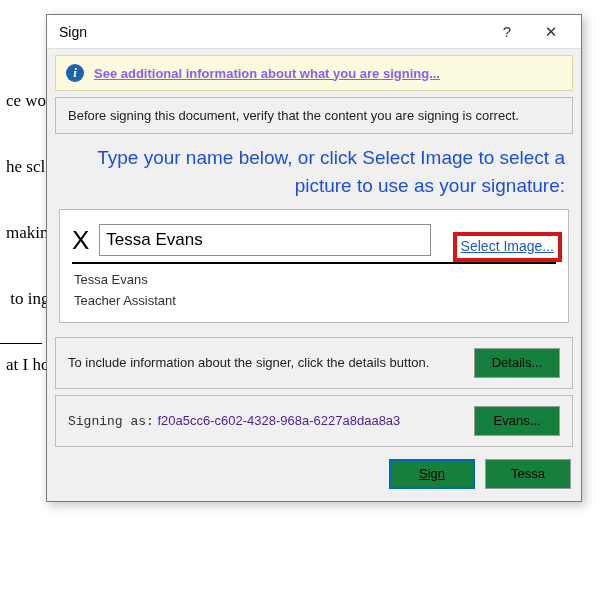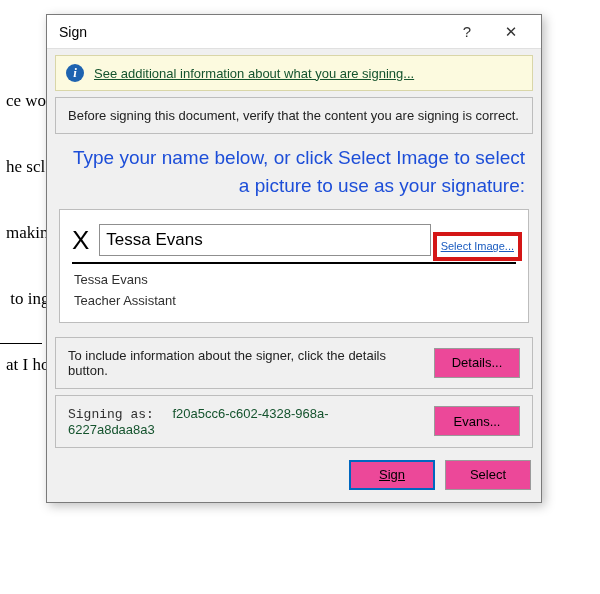--- a/index.html
+++ b/index.html
@@ -30,21 +30,21 @@
     position: absolute;
     left: 0;
     top: 343px;
     width: 42px;
     border-top: 1px solid #000;
   }
   .dialog {
     position: absolute;
     left: 46px;
     top: 14px;
-    width: 496px;
+    width: 536px;
     background: #f0f0f0;
     border: 1px solid #7a7a7a;
     box-shadow: 3px 3px 10px rgba(0,0,0,0.25);
   }
   .titlebar {
     height: 34px;
     background: #fff;
     display: flex;
     align-items: center;
     padding: 0 8px 0 12px;
@@ -72,23 +72,24 @@
     background:#1e63b0;
     color:#fff;
     display:flex; align-items:center; justify-content:center;
     font-weight:bold;
     font-family: Georgia, serif;
     font-style: italic;
     font-size:13px;
     flex-shrink:0;
   }
   .info-banner a {
-    color:#14532d;
+    color:#8b5cf6;
     text-decoration: underline;
     font-size:13px;
+    font-weight:bold;
   }
   .panel {
     margin: 6px 8px;
     border: 1px solid #bdbdbd;
     padding: 10px 12px;
     background:#f0f0f0;
     font-size: 13px;
     color:#222;
   }
   .sig-area {
@@ -133,39 +134,39 @@
   }
   .select-image-wrap {
     position:absolute;
     right:-6px;
     top: 8px;
     border: 4px solid #d41616;
     padding: 2px 4px 4px 4px;
   }
   .select-image {
     color:#1a5bbf;
-    font-size:11px;
+    font-size:14px;
     white-space:nowrap;
   }
   .sig-under {
     padding: 6px 2px 0 2px;
     font-size: 13px;
     color: #303030;
     line-height: 1.6;
   }
   .details-panel {
     display:flex;
     align-items:center;
     gap:26px;
   }
   .details-panel .dt { flex:1; }
   .btn {
     min-width: 86px;
     height: 30px;
-    background:#ec4899;
+    background:#15803d;
     border:1px solid #9a9a9a;
     font-size:13px;
     font-family: inherit;
     padding: 0 14px;
     display:inline-flex;
     align-items:center;
     justify-content:center;
     cursor:default;
   }
   .btn.primary {
@@ -173,21 +174,21 @@
     box-shadow: inset 0 0 0 1px #0067c0;
     text-decoration: underline;
   }
   .footer-btns {
     display:flex;
     justify-content:flex-end;
     gap:10px;
     padding: 6px 10px 12px 10px;
   }
   .signing-as .lab { color:#303030;font-family:Liberation Mono, monospace; }
-  .signing-as .val { color:#14532d; margin-left: 15px; }
+  .signing-as .val { color:#4c1d95; margin-left: 0; }
 </style>
 </head>
 <body>
 
 <div class="bg-text">
   <span class="line"><span>ce wo</span>                                                                        <span>I nee</span></span>
   <span class="line"><span>he scl</span>                                                                        <span>jects</span></span>
   <span class="line"><span>makin</span>                                                                       <span>ories</span></span>
   <span class="line"><span> to ing</span>                                                                       <span>pres</span></span>
   <span class="line"><span>at I ho</span></span>
@@ -243,16 +244,16 @@
   <div class="panel details-panel signing-as">
     <div class="dt">
       <span class="lab">Signing as:</span>
       <span class="val">f20a5cc6-c602-4328-968a-6227a8daa8a3</span>
     </div>
     <button class="btn">Evans...</button>
   </div>
 
   <div class="footer-btns">
     <button class="btn primary">Sign</button>
-    <button class="btn">Select</button>
+    <button class="btn">Tessa</button>
   </div>
 
 </div>
 
 </body></html>

